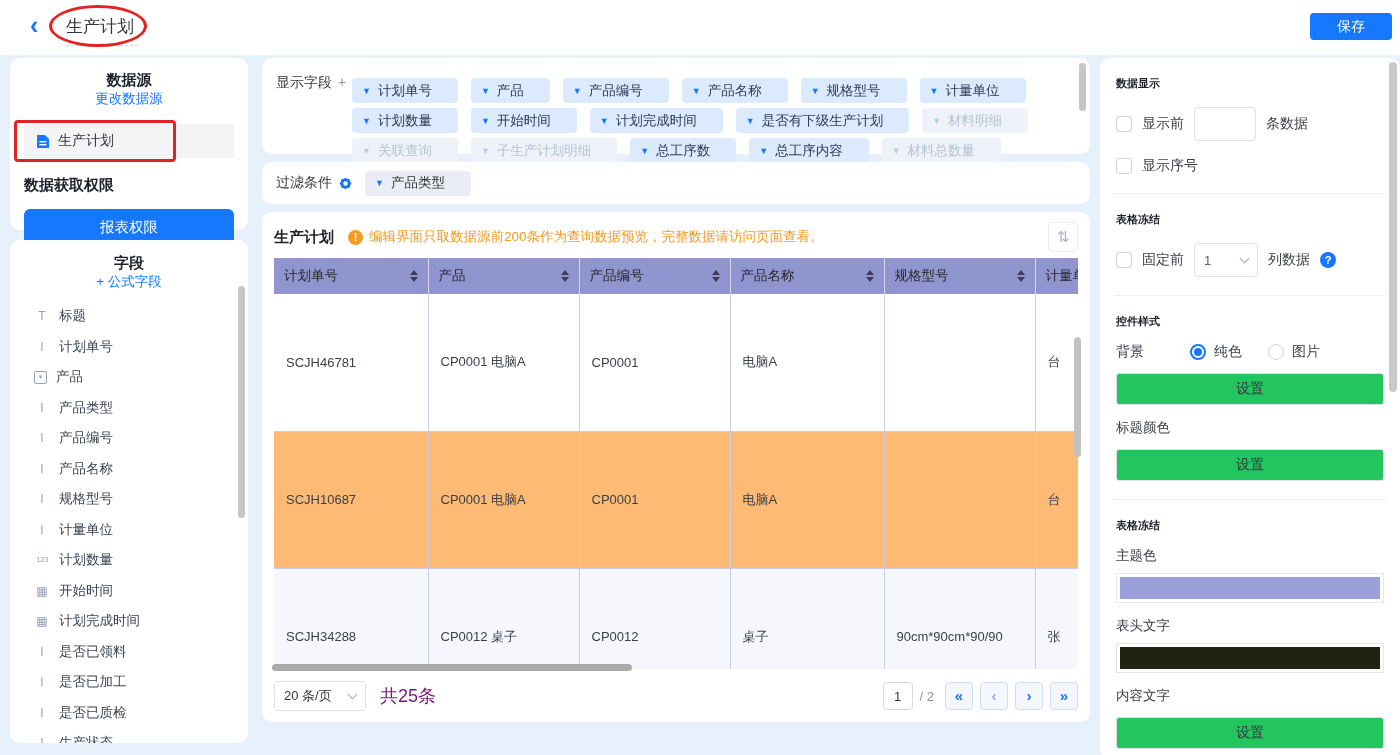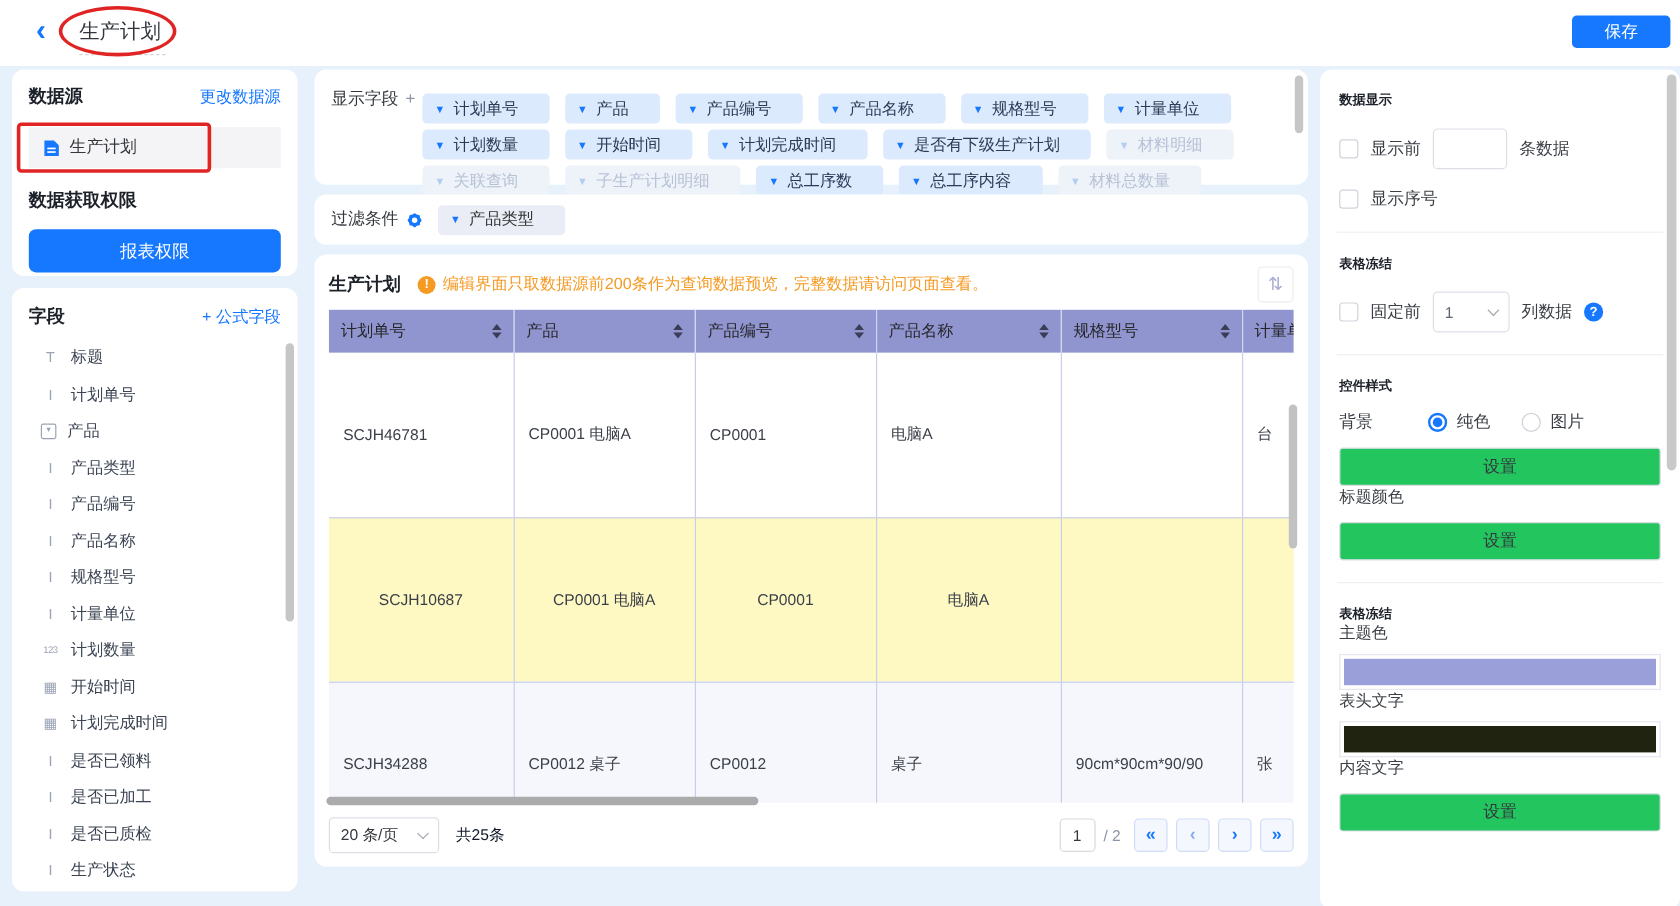--- a/index.html
+++ b/index.html
@@ -13,21 +13,21 @@
 
   
   .topbar { position:absolute; left:0; top:0; width:1400px; height:55px; background:#fff; }
   .back { position:absolute; left:30px; top:10px; font-size:25px; font-weight:bold; color:#1677ff; cursor:pointer; line-height:1.2; }
   .page-title { position:absolute; left:66px; top:15px; font-size:17px; color:#33373d; padding-bottom:7px; border-bottom:1px dashed #d6d6d6; min-width:72px; }
   .annot-ellipse { position:absolute; left:49px; top:5px; width:98px; height:42px; border:3px solid #e02424; border-radius:50%; pointer-events:none; }
   .save-btn { position:absolute; right:8px; top:13px; width:82px; height:27px; background:#1677ff; border:none; border-radius:4px; color:#fff; font-size:14px; cursor:pointer; font-family:inherit; }
 
   
   #card-ds { left:10px; top:58px; width:238px; height:172px; padding:13px 14px; }
-  .row-between { display:flex; justify-content:space-between; align-items:center; }
+  .row-between { display:flex; justify-content:space-between; align-items:center;flex-direction:column; }
   .sec-title { font-size:15px; font-weight:bold; color:#1d2129; }
   .blue-link { color:#1677ff; font-size:13.5px; cursor:pointer; }
   .ds-item { position:relative; margin-top:16px; height:34px; background:#f4f4f6; display:flex; align-items:center; padding-left:12px; gap:8px; font-size:14px; color:#33373d; }
   .red-rect { position:absolute; left:-10px; top:-4px; width:162px; height:42px; border:3px solid #e02424; border-radius:4px; pointer-events:none; }
   .perm-title { margin-top:18px; }
   .perm-btn { margin-top:14px; width:100%; height:36px; background:#1677ff; border:none; border-radius:6px; color:#fff; font-size:14.5px; cursor:pointer; font-family:inherit; }
 
   #card-fields { left:10px; top:240px; width:238px; height:503px; padding:14px; overflow:hidden; }
   #field-list { margin-top:10px; }
   .field-item { height:30.5px; display:flex; align-items:center; gap:9px; padding-left:10px; font-size:13.5px; color:#3c4453; cursor:grab; }
@@ -61,27 +61,27 @@
   .tbl-wrap { margin-top:6px; width:804px; height:411px; overflow:hidden; }
   table.grid { border-collapse:collapse; table-layout:fixed; width:890px; }
   .grid th { height:36px; background:#9095cf; color:#26262a; font-size:13.5px; font-weight:normal; padding:0 10px; border-right:1px solid rgba(255,255,255,0.6); }
   .grid th .th-inner { display:flex; align-items:center; justify-content:space-between; }
   .sorter { display:flex; flex-direction:column; gap:2px; cursor:pointer; }
   .tri-up { width:0; height:0; border-left:4px solid transparent; border-right:4px solid transparent; border-bottom:5px solid #3a3d55; }
   .tri-down { width:0; height:0; border-left:4px solid transparent; border-right:4px solid transparent; border-top:5px solid #3a3d55; }
   .grid td { height:137px; border:1px solid #c9cdea; border-top:none; padding:0 12px; font-size:13px; color:#3a3f48; background:#fff; }
   .grid tr td:first-child { border-left:none; }
   .grid tr td:last-child { border-right:none; }
-  .grid tr.alt td { background:#fef9c3;text-align:center; }
+  .grid tr.alt td { background:#fdba74; }
   .grid tr.soft td { background:#f6f7fd; }
   .hscroll { position:absolute; left:10px; top:452px; width:360px; height:7px; background:#ababab; border-radius:4px; cursor:pointer; }
   .pager { position:absolute; left:12px; right:12px; top:462px; height:44px; display:flex; align-items:center; }
   .size-select { width:92px; height:30px; border:1px solid #dcdfe6; border-radius:4px; display:flex; align-items:center; justify-content:space-between; padding:0 9px; font-size:13px; color:#33373d; cursor:pointer; }
   .chev { width:7px; height:7px; border-right:1.5px solid #a8abb2; border-bottom:1.5px solid #a8abb2; transform:rotate(45deg); margin-top:-3px; }
-  .total-txt { margin-left:14px; font-size:13px; color:#0f172a; }
+  .total-txt { margin-left:14px; font-size:18px; color:#701a75; }
   .pager-right { margin-left:auto; display:flex; align-items:center; gap:7px; }
   .page-box { width:30px; height:28px; border:1px solid #d9d9d9; border-radius:4px; display:flex; align-items:center; justify-content:center; font-size:13px; color:#33373d; }
   .page-suffix { font-size:13px; color:#8a94a6; margin-right:4px; }
   .pg-btn { width:28px; height:28px; border:1px solid #cfdcf8; border-radius:4px; background:#f4f8fe; color:#1677ff; font-size:15px; font-weight:bold; display:flex; align-items:center; justify-content:center; cursor:pointer; padding-bottom:2px; }
   .pg-btn.muted { color:#84adf0; }
 
   
   #card-style { left:1100px; top:58px; width:300px; height:700px; padding:18px 16px; overflow:hidden; }
   .r-sec-title { font-size:11px; font-weight:bold; color:#1d2129; }
   .cb-row { display:flex; align-items:center; gap:10px; margin-top:16px; font-size:14px; color:#3a3f45; }
@@ -89,21 +89,21 @@
   .mini-input { width:62px; height:34px; border:1px solid #dcdfe6; border-radius:4px; background:#fff; font-family:inherit; font-size:13px; padding:0 8px; }
   .mini-select { width:64px; height:34px; border:1px solid #dcdfe6; border-radius:4px; display:flex; align-items:center; justify-content:space-between; padding:0 9px; font-size:13px; color:#5c6470; cursor:pointer; }
   .help { width:16px; min-width:16px; height:16px; border-radius:50%; background:#1677ff; color:#fff; font-size:11px; font-weight:bold; display:inline-flex; align-items:center; justify-content:center; cursor:pointer; }
   .divider { border-top:1px solid #efefef; margin:18px -2px; }
   .radio-row { display:flex; align-items:center; margin-top:14px; font-size:14px; color:#3a3f45; }
   .radio { width:16px; min-width:16px; height:16px; border-radius:50%; border:1.5px solid #cfd3da; background:#fff; position:relative; cursor:pointer; }
   .radio.on { border-color:#1677ff; border-width:2px; }
   .radio.on::after { content:""; position:absolute; left:50%; top:50%; width:8px; height:8px; margin:-4px 0 0 -4px; border-radius:50%; background:#1677ff; }
   .radio-lbl { margin:0 26px 0 8px; }
   .set-btn { width:100%; height:32px; margin-top:12px; background:#22c55e; border:1px solid #dcdfe6; border-radius:3px; font-size:14px; color:#33373d; cursor:pointer; font-family:inherit; }
-  .small-lbl { font-size:13.5px; color:#3a3f45; }
+  .small-lbl { margin-top:14px; font-size:13.5px; color:#3a3f45; }
   .swatch { margin-top:8px; width:100%; height:30px; border:1px solid #e4e7ed; padding:3px; cursor:pointer; background:#fff; }
   .swatch-fill { width:100%; height:100%; }
 </style>
 </head>
 <body>
 
 <div class="topbar">
   <span class="back">‹</span>
   <div class="page-title">生产计划</div>
   <div class="annot-ellipse"></div>

